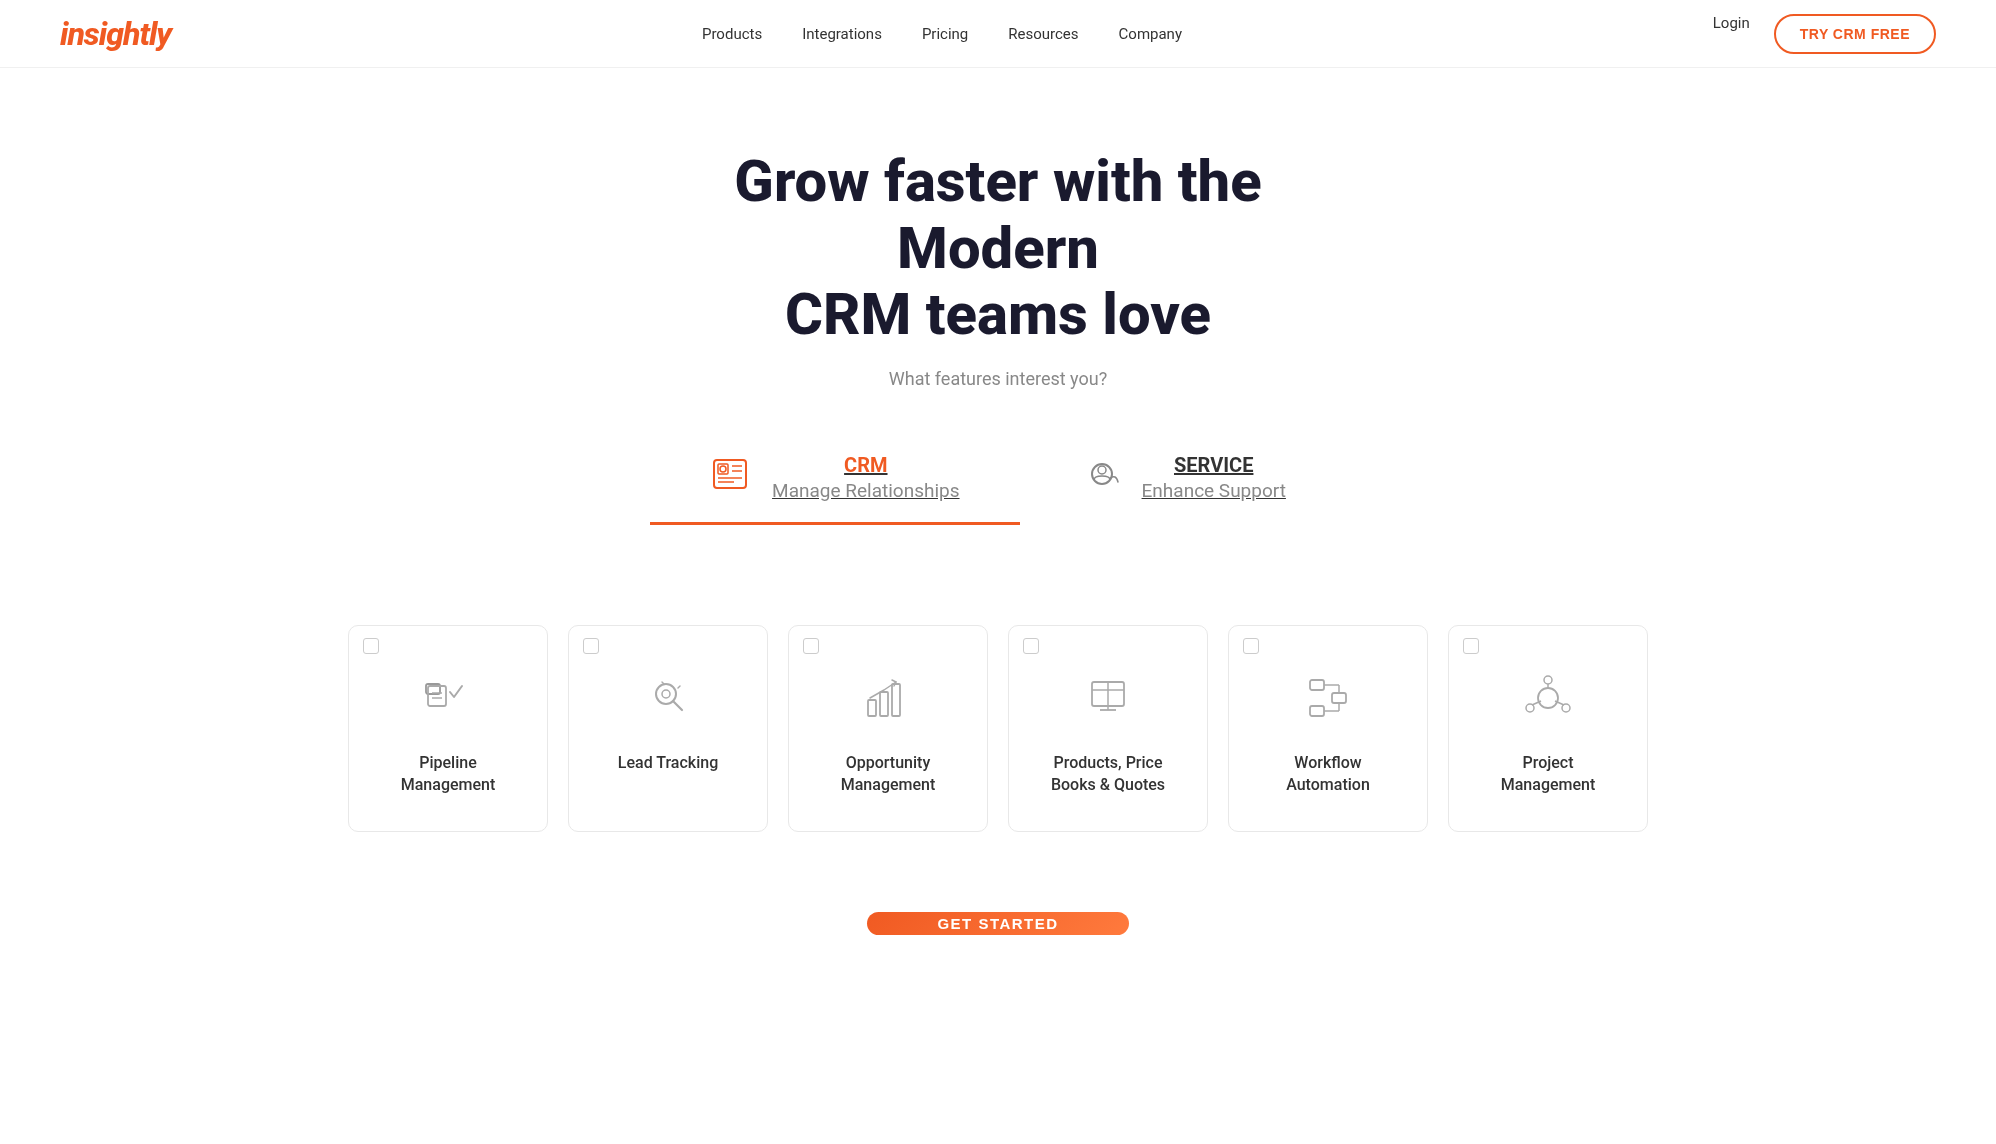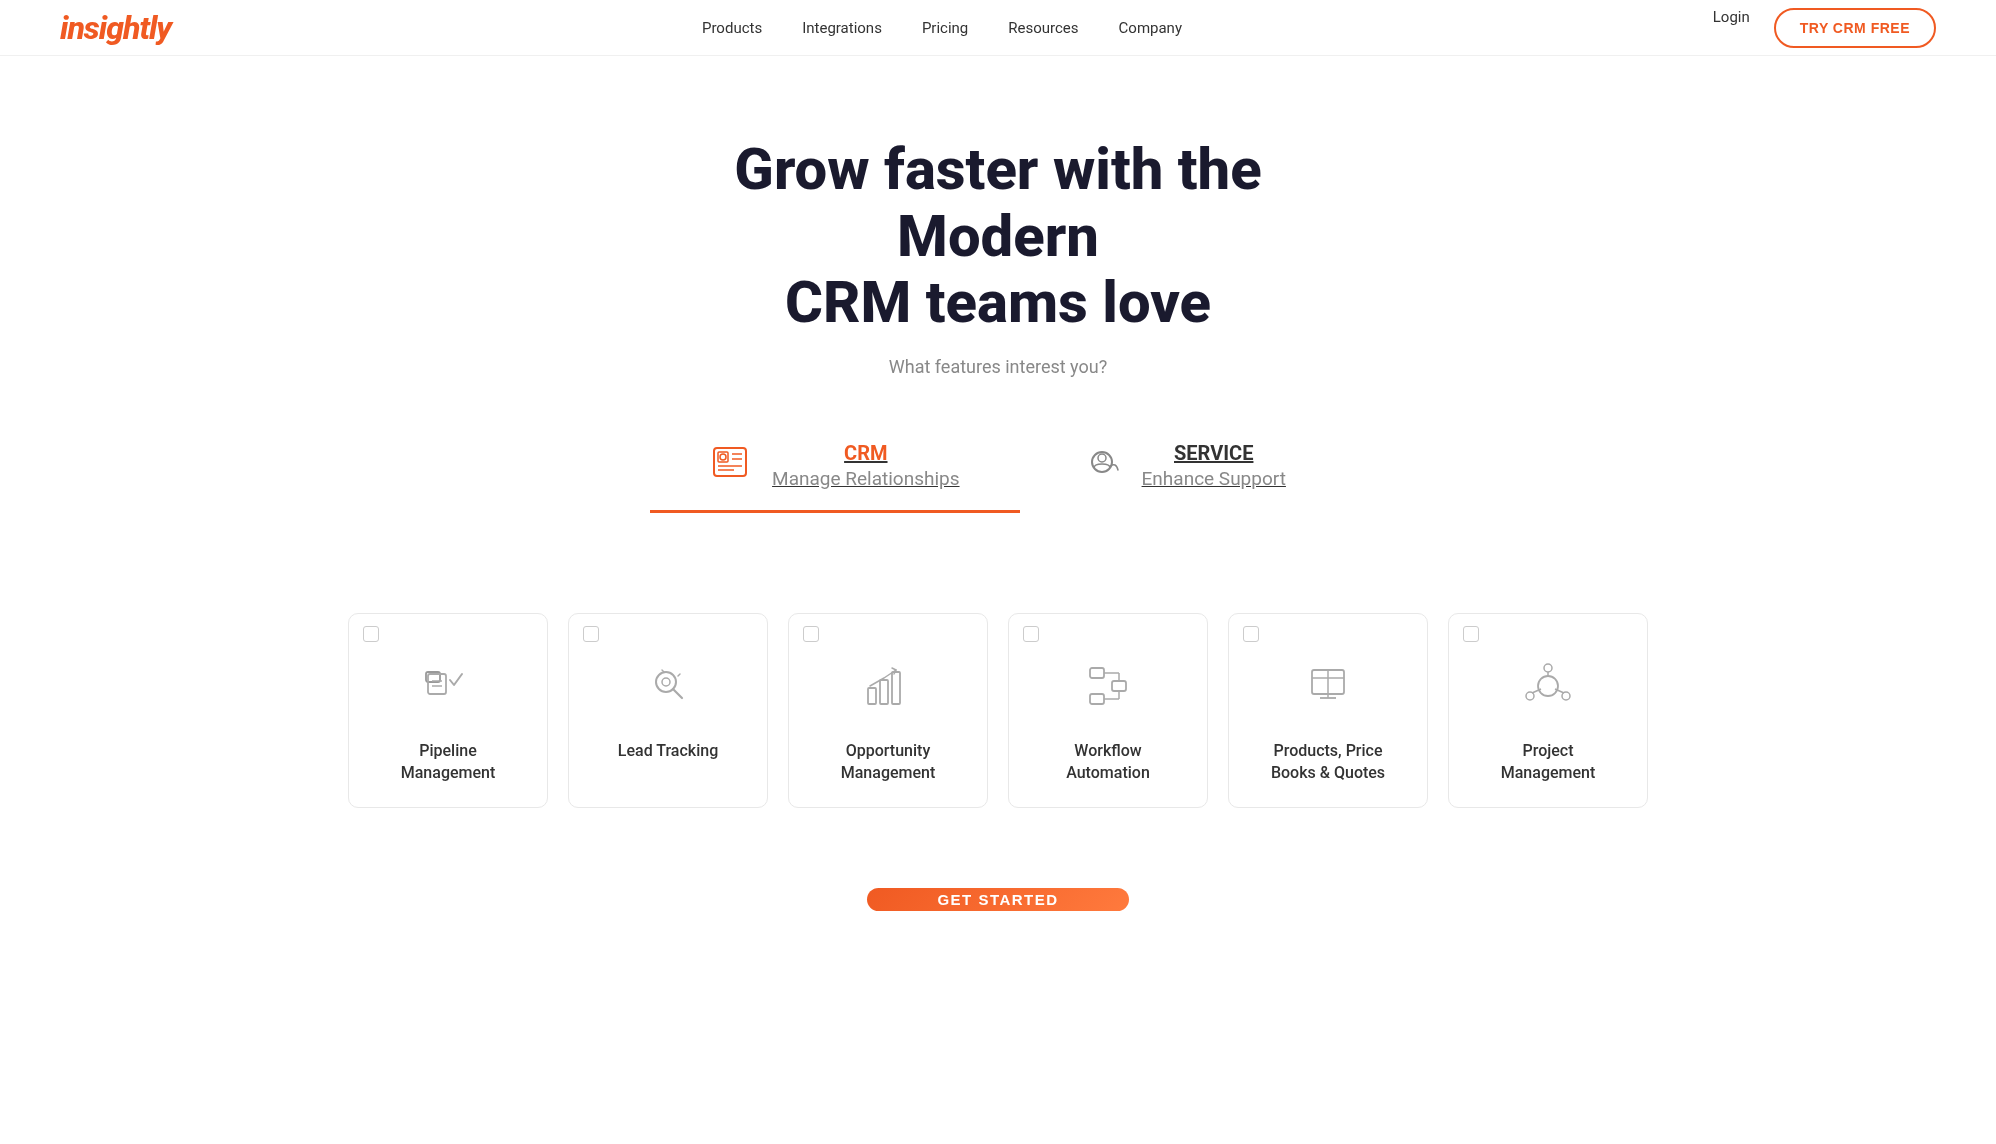--- a/index.html
+++ b/index.html
@@ -1,21 +1,21 @@
 <!DOCTYPE html>
 <html><head>
   <meta charset="utf-8">
   <style>
     * { margin: 0; padding: 0; box-sizing: border-box; }
     body { font-family: -apple-system, BlinkMacSystemFont, 'Segoe UI', Roboto, sans-serif; background: #fff; color: #333; }
 
     
     nav {
       display: flex; align-items: center; justify-content: space-between;
-      padding: 0 60px; height: 56px; border-bottom: 1px solid #f0f0f0;
+      padding: 0 60px; height: 68px; border-bottom: 1px solid #f0f0f0;
       position: sticky; top: 0; background: #fff; z-index: 100; gap: 16px;
     }
     .nav-links { display: flex; gap: 40px; list-style: none; }
     .nav-links li a { text-decoration: none; color: #333; font-size: 15px; font-weight: 400; }
     .nav-actions { display: flex; align-items: flex-start; gap: 24px; }
     .login-btn { text-decoration: none; color: #333; font-size: 15px; }
     .try-btn {
       border: 2px solid #f05a22; color: #f05a22; background: transparent;
       padding: 10px 24px; border-radius: 30px; font-size: 14px; font-weight: 700;
       cursor: pointer; letter-spacing: 0.5px;
@@ -39,21 +39,21 @@
     .tab.active .tab-text .tab-title { color: #f05a22; }
     .tab-text .tab-sub { font-size: 19px; color: #888; margin-top: 2px; }
 
     
     .cards-row {
       display: flex; justify-content: center; gap: 20px;
       padding: 10px 60px 60px; flex-wrap: nowrap;
     }
     .card {
       border: 1px solid #e8e8e8; border-radius: 10px;
-      padding: 30px 20px 22px; width: 200px; min-width: 180px;
+      padding: 30px 20px 34px; width: 200px; min-width: 180px;
       display: flex; flex-direction: column; align-items: center;
       cursor: pointer; position: relative; transition: box-shadow 0.2s;
     }
     .card-checkbox {
       position: absolute; top: 12px; left: 14px;
       width: 16px; height: 16px; border: 1.5px solid #ccc; border-radius: 3px;
       background: #fff;
     }
     .card-icon { margin-bottom: 24px; margin-top: 16px; }
     .card-label { font-size: 16px; font-weight: 500; color: #333; text-align: center; line-height: 1.4; }
@@ -187,56 +187,56 @@
     <div class="card-label">
       <span>Opportunity</span><br>
       <span>Management</span>
     </div>
   </div>
 
   <div class="card">
     <div class="card-checkbox"></div>
     <div class="card-icon">
       <svg width="52" height="52" viewBox="0 0 52 52" fill="none">
+        <rect x="10" y="10" width="32" height="24" rx="2" stroke="#aaa" stroke-width="1.8" fill="none"></rect>
+        <line x1="10" y1="18" x2="42" y2="18" stroke="#aaa" stroke-width="1.5"></line>
+        <line x1="26" y1="10" x2="26" y2="34" stroke="#aaa" stroke-width="1.5"></line>
+        <line x1="18" y1="38" x2="34" y2="38" stroke="#aaa" stroke-width="1.8"></line>
+        <line x1="26" y1="34" x2="26" y2="38" stroke="#aaa" stroke-width="1.5"></line>
+      </svg>
+    </div>
+    <div class="card-label">
+      <span>Products, Price</span><br>
+      <span>Books &amp; Quotes</span>
+    </div>
+  </div>
+
+  <div class="card">
+    <div class="card-checkbox"></div>
+    <div class="card-icon">
+      <svg width="52" height="52" viewBox="0 0 52 52" fill="none">
         <rect x="8" y="8" width="14" height="10" rx="2" stroke="#aaa" stroke-width="1.8" fill="none"></rect>
         <rect x="8" y="34" width="14" height="10" rx="2" stroke="#aaa" stroke-width="1.8" fill="none"></rect>
         <rect x="30" y="21" width="14" height="10" rx="2" stroke="#aaa" stroke-width="1.8" fill="none"></rect>
         <line x1="22" y1="13" x2="37" y2="13" stroke="#aaa" stroke-width="1.5"></line>
         <line x1="37" y1="13" x2="37" y2="21" stroke="#aaa" stroke-width="1.5"></line>
         <line x1="22" y1="39" x2="37" y2="39" stroke="#aaa" stroke-width="1.5"></line>
         <line x1="37" y1="39" x2="37" y2="31" stroke="#aaa" stroke-width="1.5"></line>
       </svg>
     </div>
     <div class="card-label">
       <span>Workflow</span><br>
       <span>Automation</span>
     </div>
   </div>
 
   <div class="card">
     <div class="card-checkbox"></div>
     <div class="card-icon">
       <svg width="52" height="52" viewBox="0 0 52 52" fill="none">
-        <rect x="10" y="10" width="32" height="24" rx="2" stroke="#aaa" stroke-width="1.8" fill="none"></rect>
-        <line x1="10" y1="18" x2="42" y2="18" stroke="#aaa" stroke-width="1.5"></line>
-        <line x1="26" y1="10" x2="26" y2="34" stroke="#aaa" stroke-width="1.5"></line>
-        <line x1="18" y1="38" x2="34" y2="38" stroke="#aaa" stroke-width="1.8"></line>
-        <line x1="26" y1="34" x2="26" y2="38" stroke="#aaa" stroke-width="1.5"></line>
-      </svg>
-    </div>
-    <div class="card-label">
-      <span>Products, Price</span><br>
-      <span>Books &amp; Quotes</span>
-    </div>
-  </div>
-
-  <div class="card">
-    <div class="card-checkbox"></div>
-    <div class="card-icon">
-      <svg width="52" height="52" viewBox="0 0 52 52" fill="none">
         <circle cx="26" cy="26" r="10" stroke="#aaa" stroke-width="1.8" fill="none"></circle>
         <circle cx="26" cy="8" r="4" stroke="#aaa" stroke-width="1.5" fill="none"></circle>
         <circle cx="8" cy="36" r="4" stroke="#aaa" stroke-width="1.5" fill="none"></circle>
         <circle cx="44" cy="36" r="4" stroke="#aaa" stroke-width="1.5" fill="none"></circle>
         <line x1="26" y1="12" x2="26" y2="16" stroke="#aaa" stroke-width="1.5"></line>
         <line x1="10" y1="33" x2="19" y2="29" stroke="#aaa" stroke-width="1.5"></line>
         <line x1="42" y1="33" x2="33" y2="29" stroke="#aaa" stroke-width="1.5"></line>
       </svg>
     </div>
     <div class="card-label">

